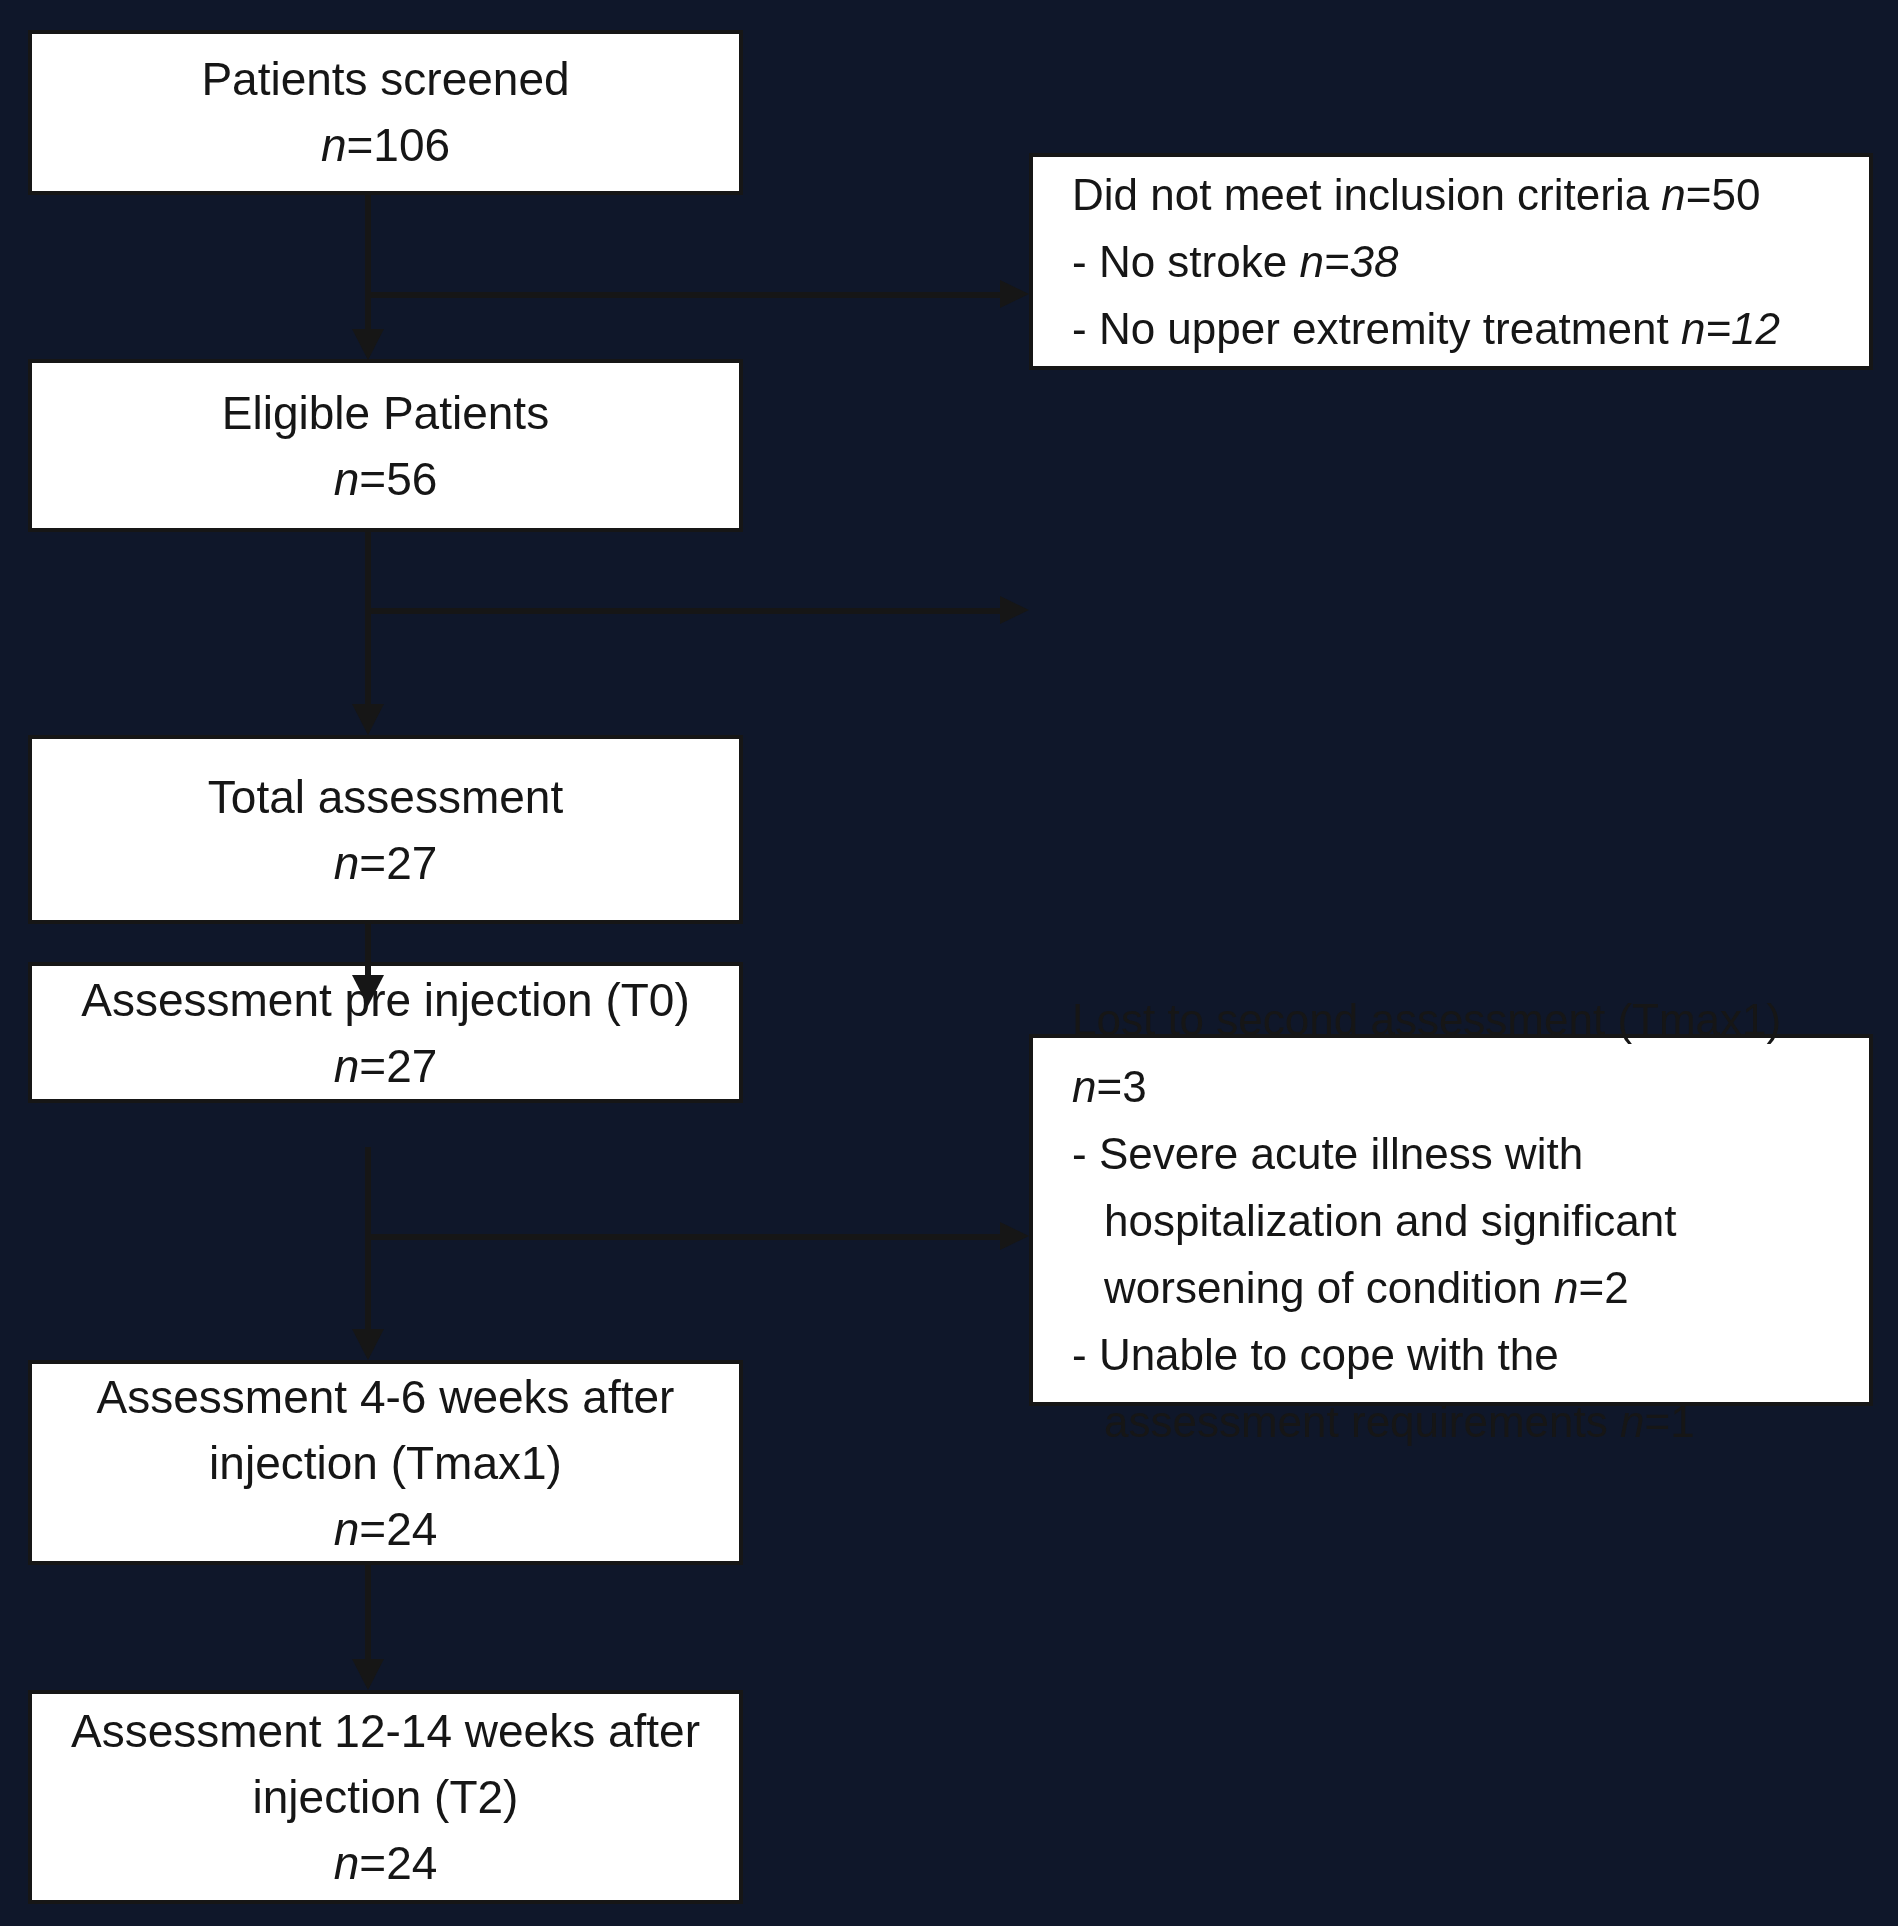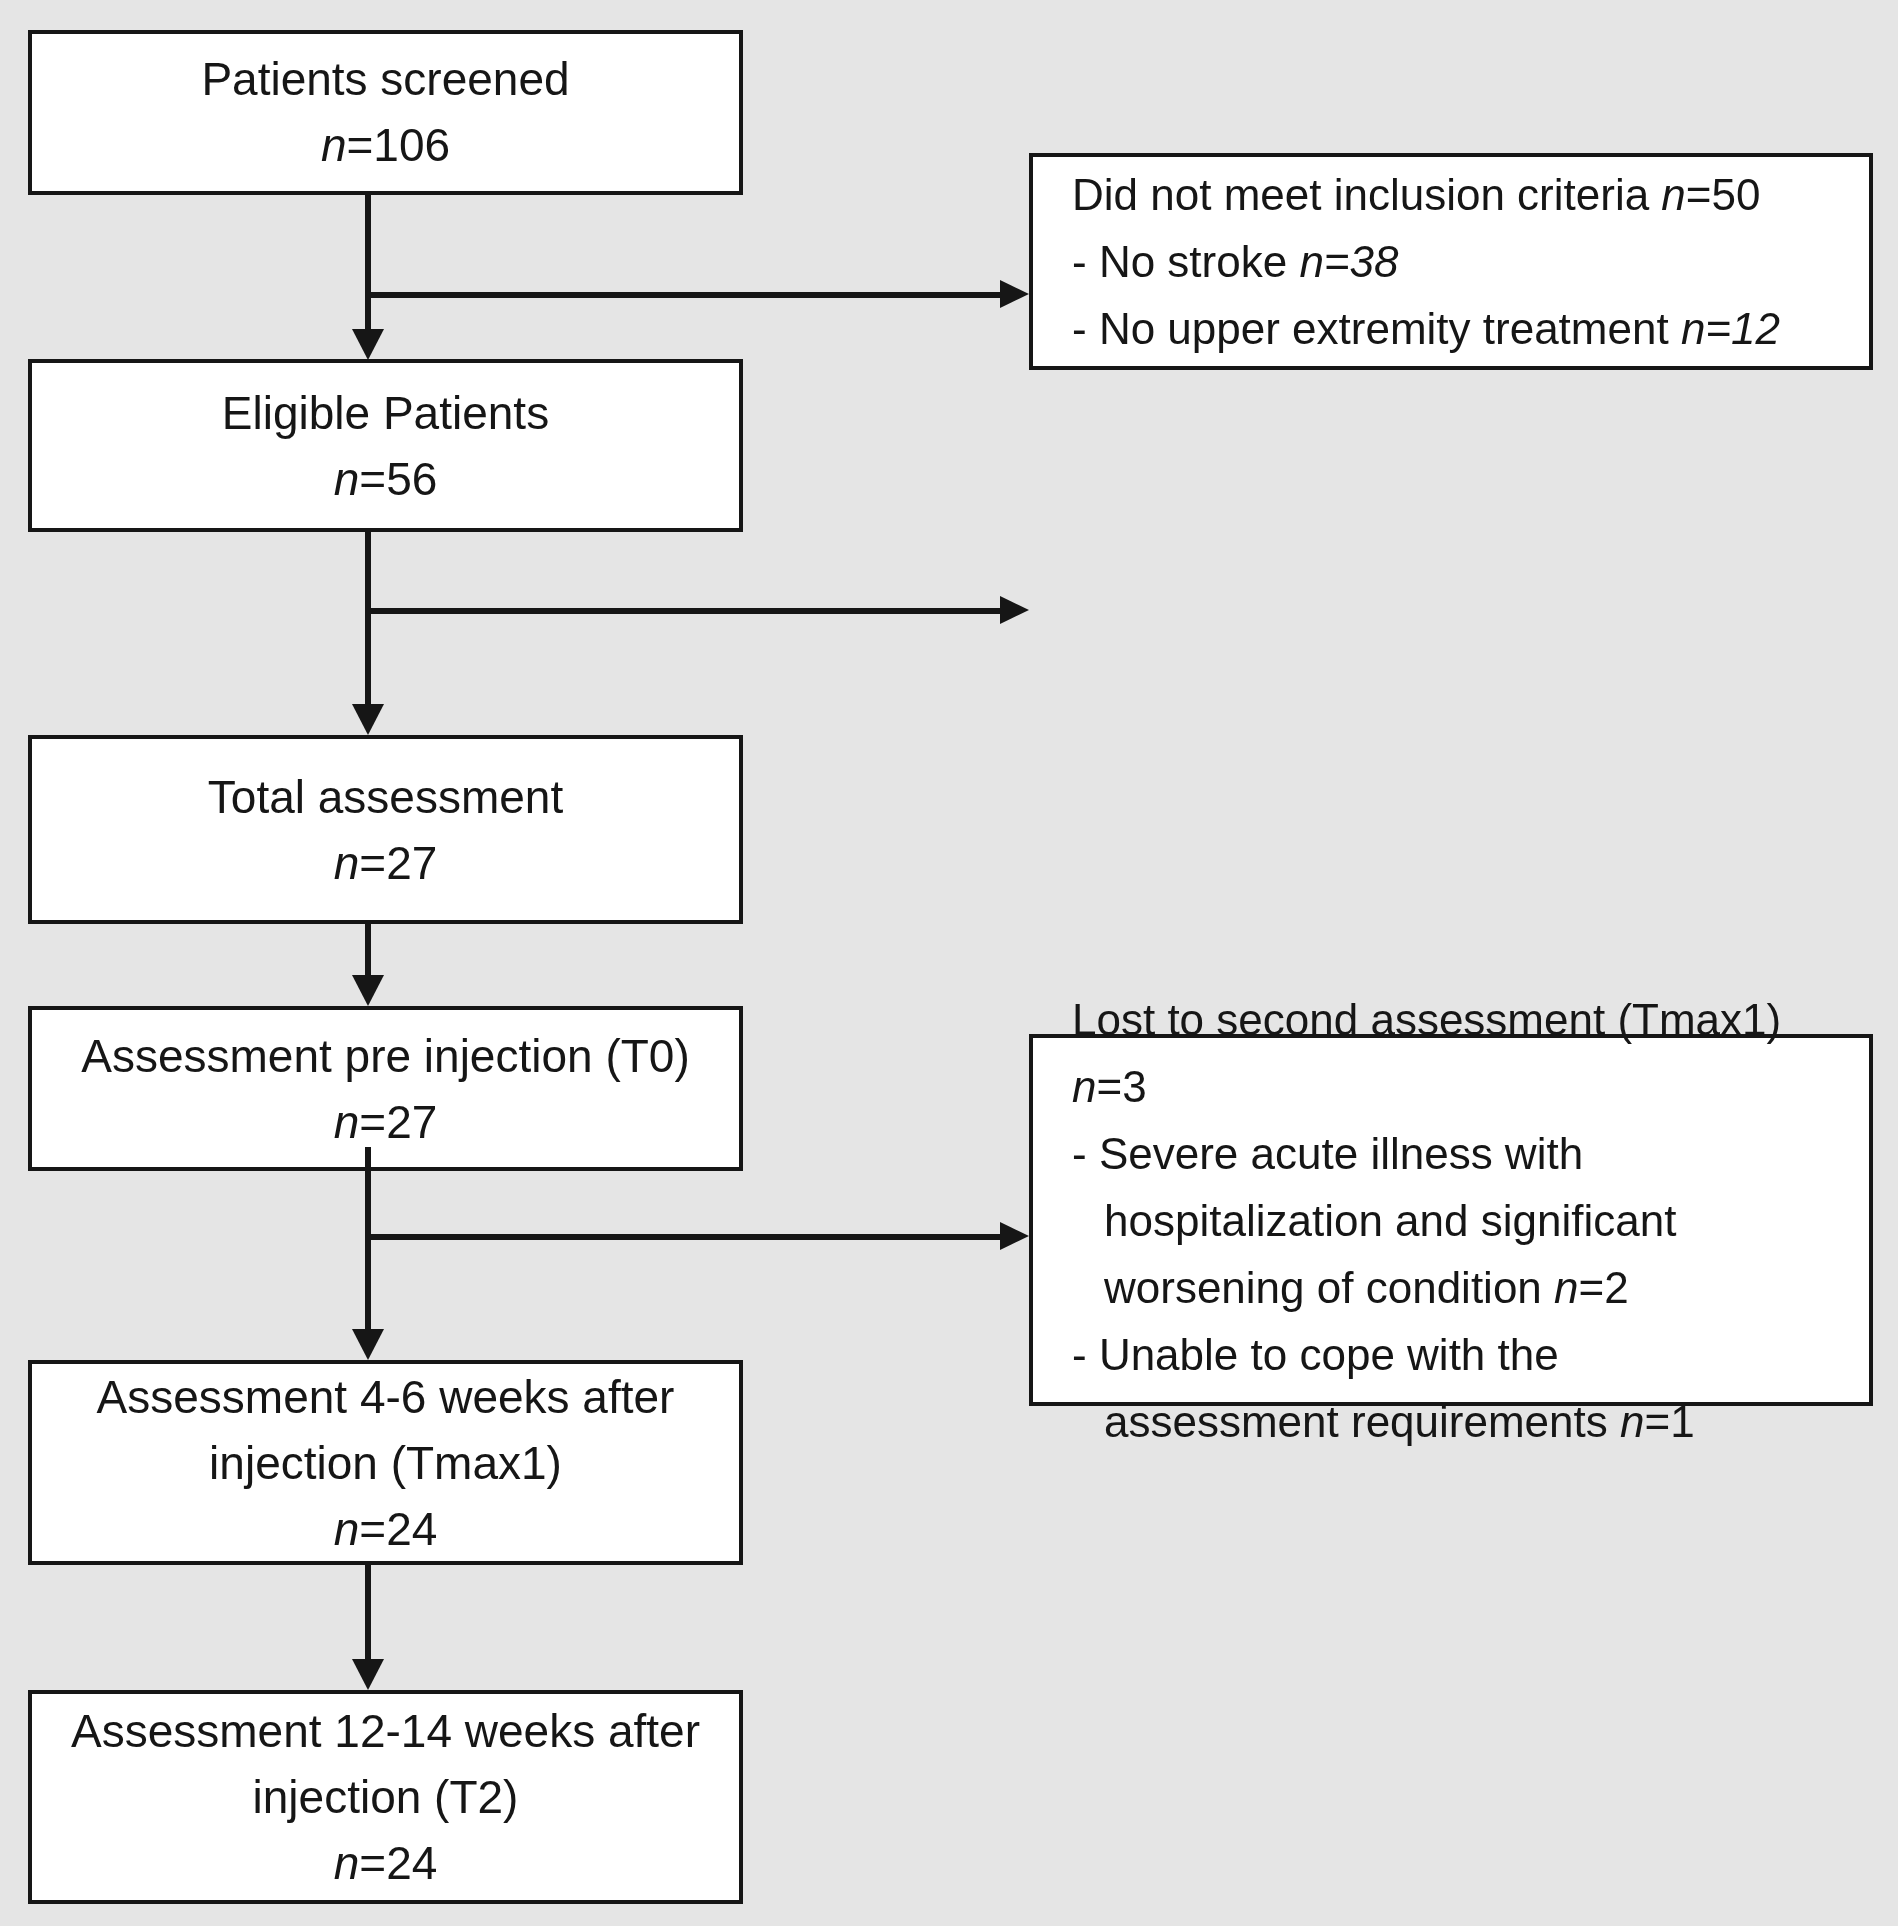--- a/index.html
+++ b/index.html
@@ -1,17 +1,17 @@
 <!DOCTYPE html>
 <html style="font-size:11.2px"><head>
 <meta charset="utf-8">
 <style>
   html,body{margin:0;padding:0;background:#ffffff;}
   .canvas{
-    position:relative;width:1899px;height:1926px;background:#e5e5e5;
+    position:relative;width:1899px;height:1926px;background:#0f172a;
     font-family:"Liberation Sans",sans-serif;color:#161616;
   }
   .box{
     position:absolute;border:4.2px solid #161616;background:#ffffff;
     box-sizing:border-box;display:flex;flex-direction:column;justify-content:center;
   }
   .main{
     left:28px;width:715px;align-items:center;text-align:center;
     font-size:46px;line-height:66px;
   }
@@ -49,21 +49,21 @@
   <div class="box main" style="top:359px;height:173px">
     <div class="tline"><span>Eligible Patients</span><span class="it"></span><span></span></div>
     <div class="tline"><span></span><span class="it">n</span><span>=56</span></div>
   </div>
 
   <div class="box main" style="top:735px;height:189px">
     <div class="tline"><span>Total assessment</span><span class="it"></span><span></span></div>
     <div class="tline"><span></span><span class="it">n</span><span>=27</span></div>
   </div>
 
-  <div class="box main" style="top:1006px;height:165px">
+  <div class="box main" style="top:962px;height:141px">
     <div class="tline"><span>Assessment pre injection (T0)</span><span class="it"></span><span></span></div>
     <div class="tline"><span></span><span class="it">n</span><span>=27</span></div>
   </div>
 
   <div class="box main" style="top:1360px;height:205px">
     <div class="tline"><span>Assessment 4-6 weeks after</span><span class="it"></span><span></span></div>
     <div class="tline"><span>injection (Tmax1)</span><span class="it"></span><span></span></div>
     <div class="tline"><span></span><span class="it">n</span><span>=24</span></div>
   </div>
 

